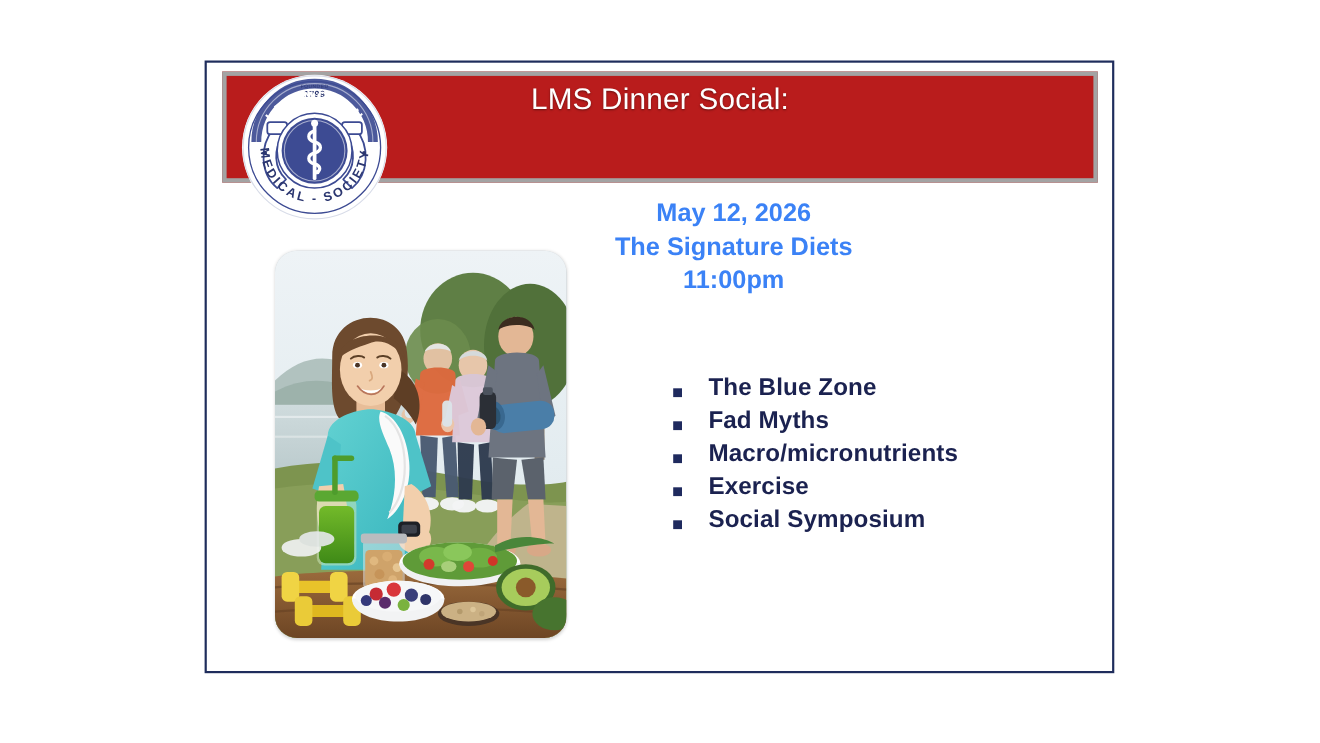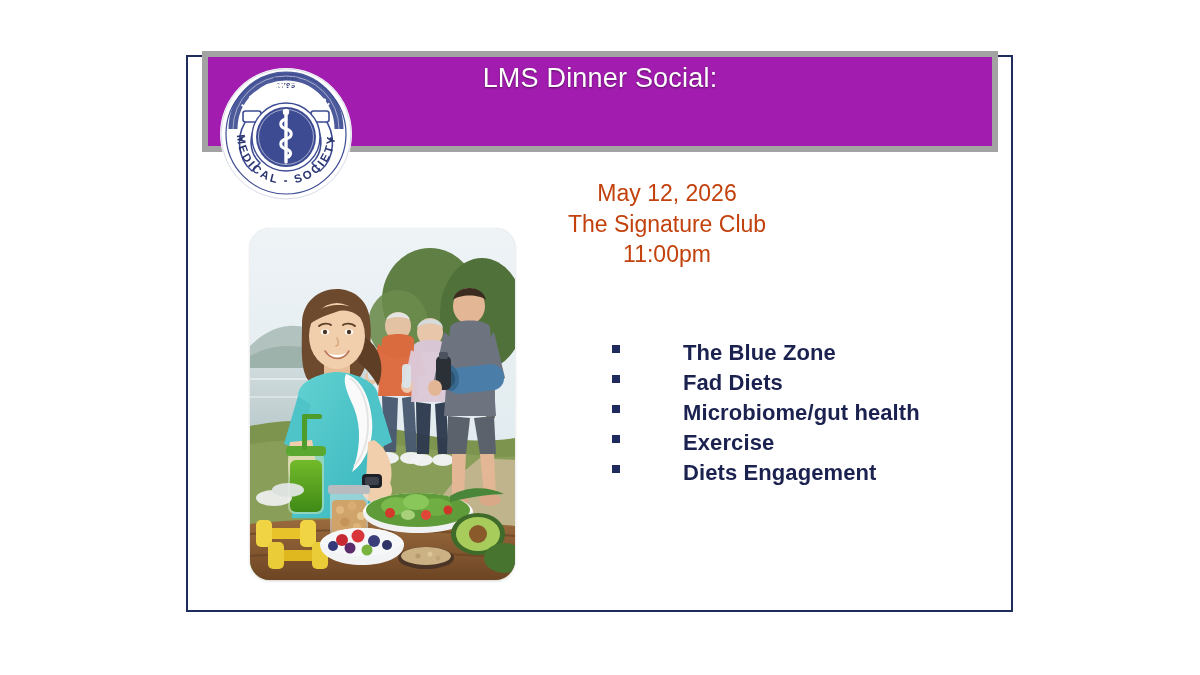--- a/index.html
+++ b/index.html
@@ -32,25 +32,25 @@
     height: 557px;
     border: 2px solid #1f2d5c;
     background: #ffffff;
     box-sizing: border-box;
   }
 
   
   .banner {
     position: absolute;
     left: 202px;
-    top: 51px;
+    top: 65px;
     width: 796px;
     height: 101px;
-    background: #a21caf;
-    border: 6px solid #a3a3a3;
+    background: #b91c1c;
+    border: 4px solid #a3a3a3;
     box-sizing: border-box;
     overflow: hidden;
   }
   .banner-text {
     position: absolute;
     left: 0;
     right: 0;
     top: 6px;
     text-align: center;
     color: #ffffff;
@@ -80,24 +80,24 @@
   }
   .logo svg { display: block; width: 134px; height: 134px; }
 
   
   .details {
     position: absolute;
     left: 487px;
     top: 178px;
     width: 360px;
     text-align: center;
-    color: #c2410c;
+    color: #3b82f6;
     font-size: 23px;
     line-height: 1.33;
-    font-weight: 400;
+    font-weight: 700;
   }
   .details div { white-space: nowrap; }
 
   
   .photo {
     position: absolute;
     left: 250px;
     top: 228px;
     width: 265px;
     height: 352px;
@@ -110,24 +110,23 @@
 
   
   .topics {
     position: absolute;
     left: 612px;
     top: 340px;
     width: 380px;
   }
   .topic-row {
     display: flex;
-    align-items: center;
+    align-items: flex-end;
     margin-bottom: 5px;
     height: 25px;
-    gap: 39px;
   }
   .bullet {
     width: 8px;
     height: 8px;
     background: #1f2a5e;
     margin-right: 24px;
     flex: 0 0 auto;
     position: relative;
     top: -4px;
   }
@@ -205,21 +204,21 @@
         <textPath href="#arcBottom" startOffset="50%" text-anchor="middle">MEDICAL - SOCIETY</textPath>
       </text>
 
       <circle cx="22" cy="72" r="1.8" fill="#2b3670"></circle>
       <circle cx="112" cy="72" r="1.8" fill="#2b3670"></circle>
     </svg>
   </div>
 
   <div class="details">
     <div>May 12, 2026</div>
-    <div>The Signature Club</div>
+    <div>The Signature Diets</div>
     <div>11:00pm</div>
   </div>
 
   <div class="photo">
     <svg viewBox="0 0 265 352" xmlns="http://www.w3.org/2000/svg" role="img">
       <defs>
         <linearGradient id="sky" x1="0" y1="0" x2="0" y2="1">
           <stop offset="0%" stop-color="#eef3f6"></stop>
           <stop offset="55%" stop-color="#e3ecf0"></stop>
           <stop offset="100%" stop-color="#dbe6e6"></stop>
@@ -433,29 +432,29 @@
     </svg>
   </div>
 
   <div class="topics">
     <div class="topic-row">
       <span class="bullet"></span>
       <span class="topic-label">The Blue Zone</span>
     </div>
     <div class="topic-row">
       <span class="bullet"></span>
-      <span class="topic-label">Fad Diets</span>
+      <span class="topic-label">Fad Myths</span>
     </div>
     <div class="topic-row">
       <span class="bullet"></span>
-      <span class="topic-label">Microbiome/gut health</span>
+      <span class="topic-label">Macro/micronutrients</span>
     </div>
     <div class="topic-row">
       <span class="bullet"></span>
       <span class="topic-label">Exercise</span>
     </div>
     <div class="topic-row">
       <span class="bullet"></span>
-      <span class="topic-label">Diets Engagement</span>
+      <span class="topic-label">Social Symposium</span>
     </div>
   </div>
 
 </div>
 
 </body></html>

